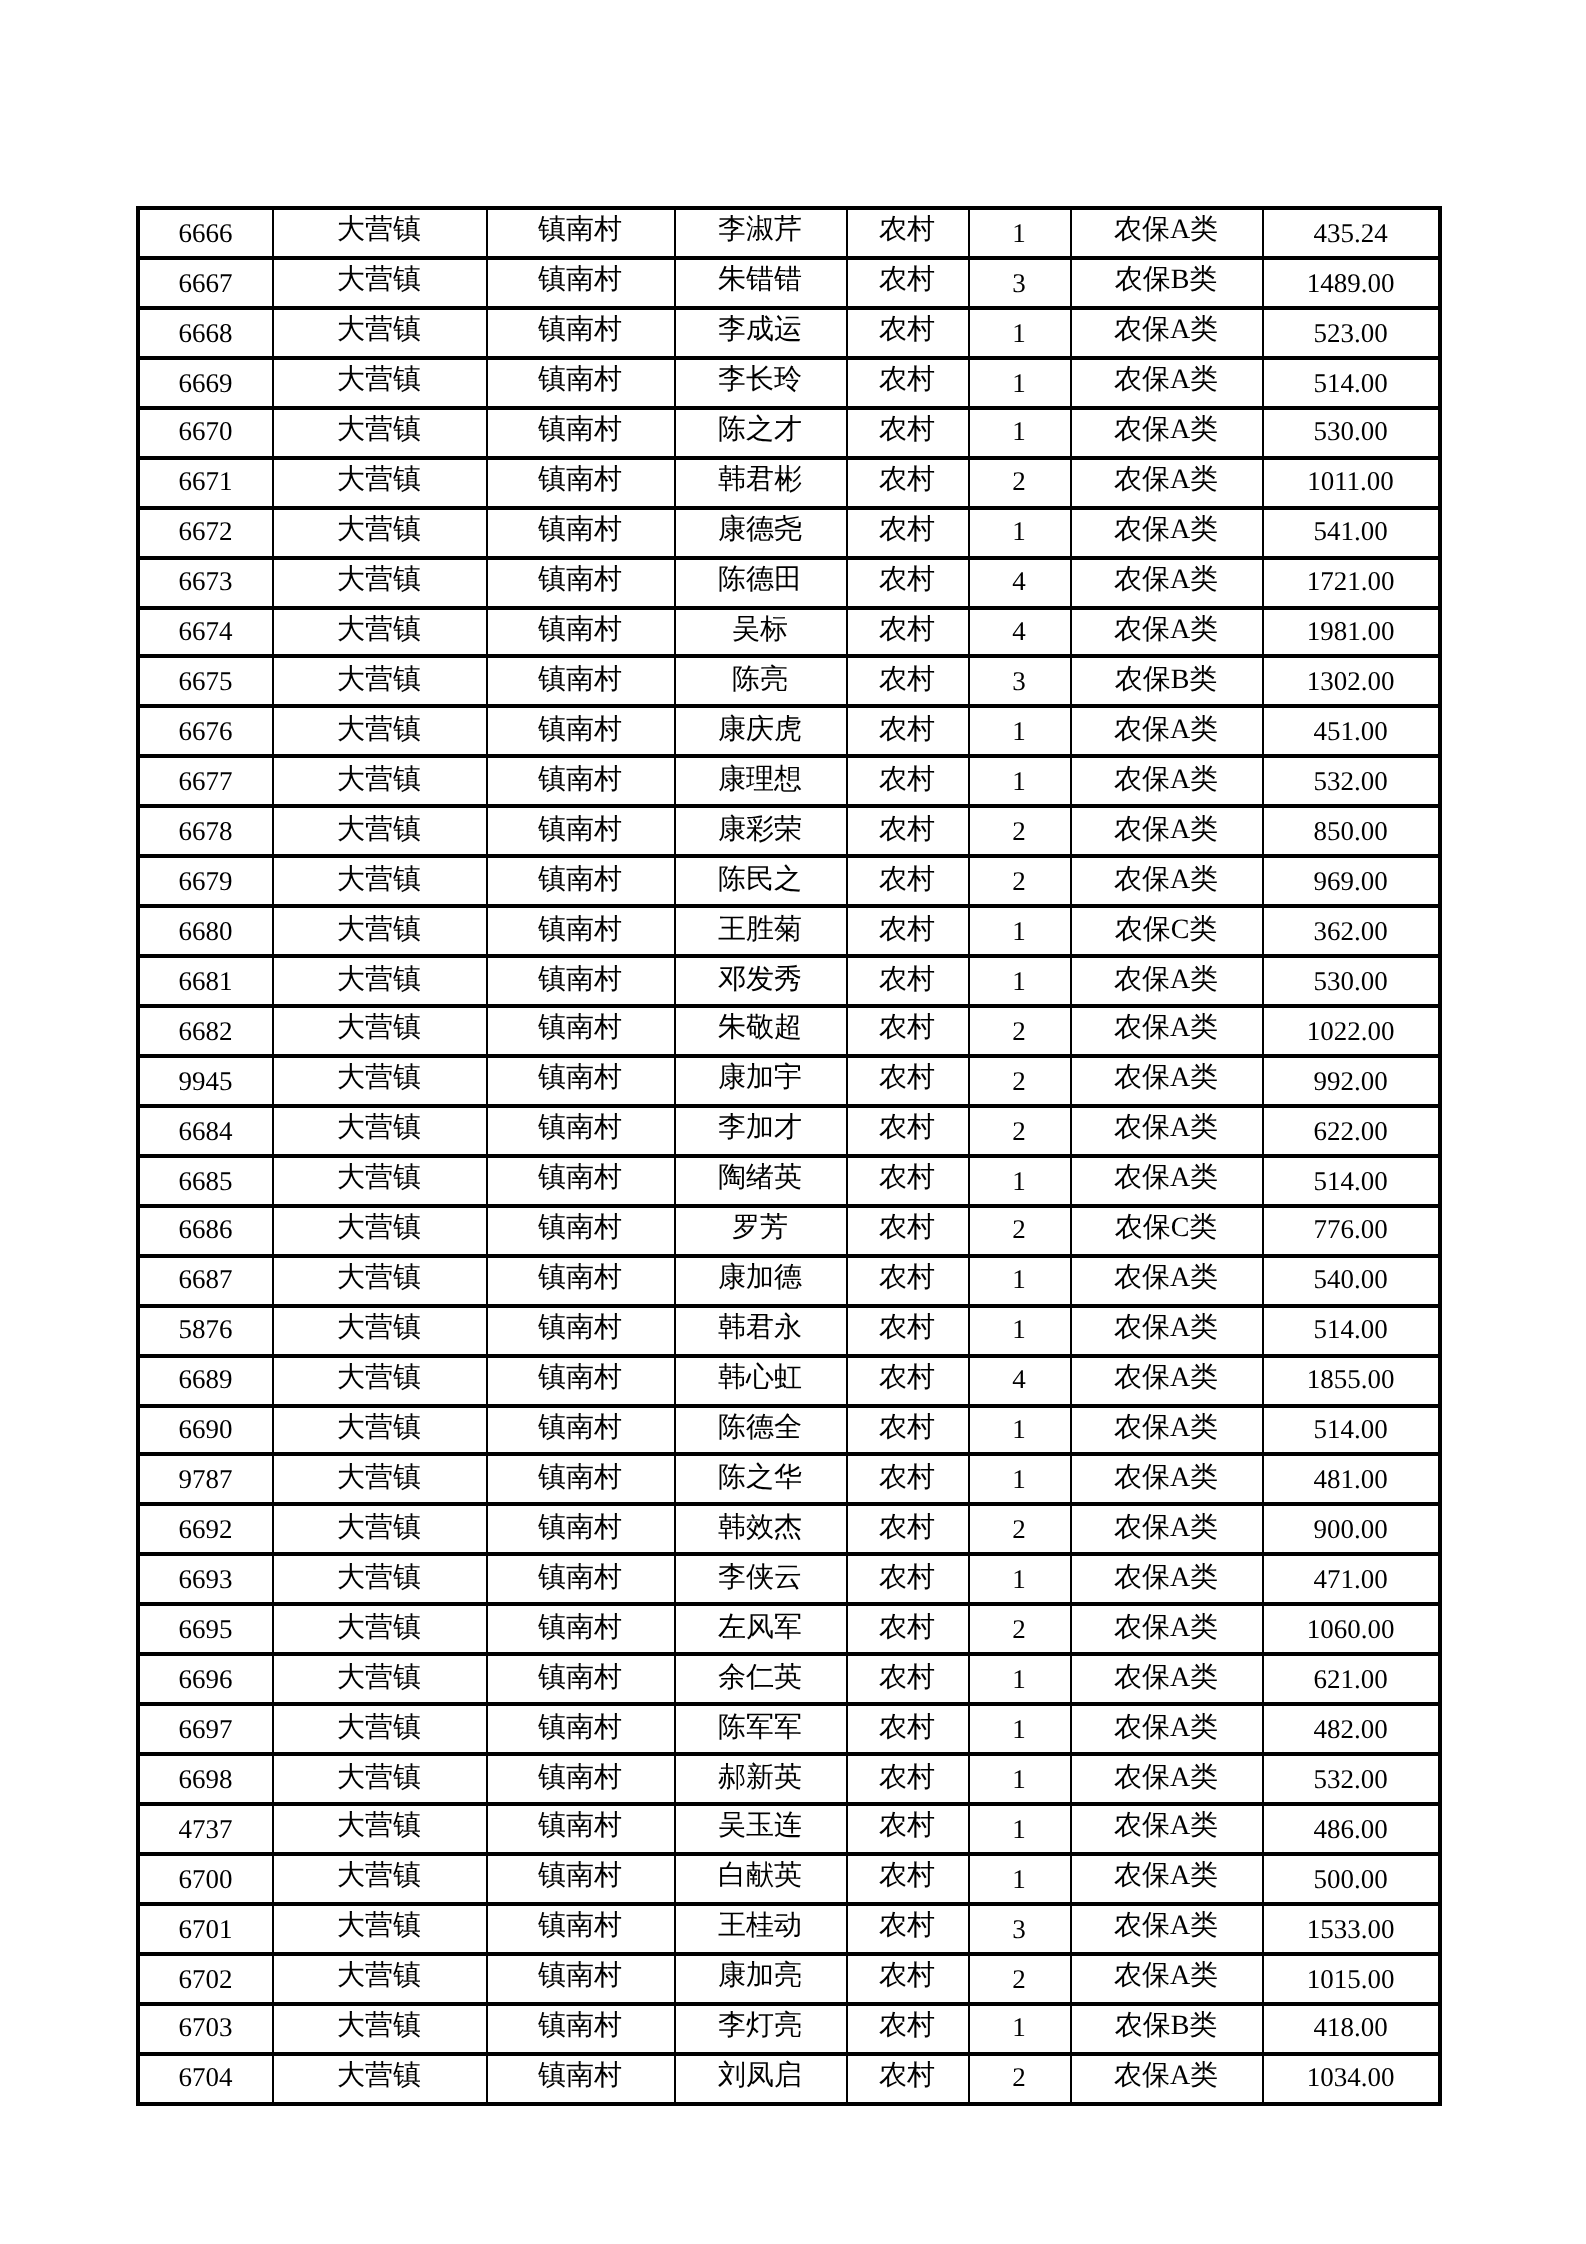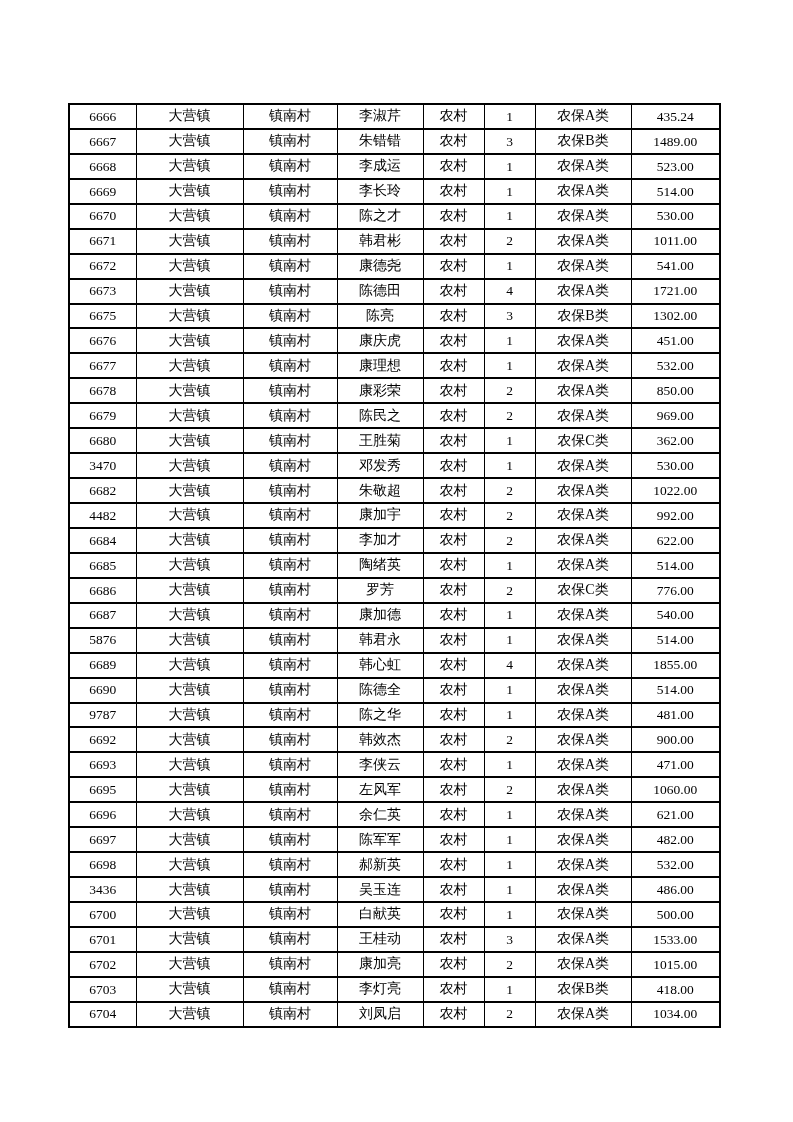--- a/index.html
+++ b/index.html
@@ -140,20 +140,30 @@
           <td class="num">6673</td>
           <td>大营镇</td>
           <td>镇南村</td>
           <td>陈德田</td>
           <td>农村</td>
           <td class="num">4</td>
           <td>农保A类</td>
           <td class="num">1721.00</td>
         </tr>
         <tr>
+          <td class="num">6674</td>
+          <td>大营镇</td>
+          <td>镇南村</td>
+          <td>吴标</td>
+          <td>农村</td>
+          <td class="num">4</td>
+          <td>农保A类</td>
+          <td class="num">1981.00</td>
+        </tr>
+        <tr>
           <td class="num">6675</td>
           <td>大营镇</td>
           <td>镇南村</td>
           <td>陈亮</td>
           <td>农村</td>
           <td class="num">3</td>
           <td>农保B类</td>
           <td class="num">1302.00</td>
         </tr>
         <tr>
@@ -200,41 +210,41 @@
           <td class="num">6680</td>
           <td>大营镇</td>
           <td>镇南村</td>
           <td>王胜菊</td>
           <td>农村</td>
           <td class="num">1</td>
           <td>农保C类</td>
           <td class="num">362.00</td>
         </tr>
         <tr>
-          <td class="num">3470</td>
+          <td class="num">6681</td>
           <td>大营镇</td>
           <td>镇南村</td>
           <td>邓发秀</td>
           <td>农村</td>
           <td class="num">1</td>
           <td>农保A类</td>
           <td class="num">530.00</td>
         </tr>
         <tr>
           <td class="num">6682</td>
           <td>大营镇</td>
           <td>镇南村</td>
           <td>朱敬超</td>
           <td>农村</td>
           <td class="num">2</td>
           <td>农保A类</td>
           <td class="num">1022.00</td>
         </tr>
         <tr>
-          <td class="num">4482</td>
+          <td class="num">9945</td>
           <td>大营镇</td>
           <td>镇南村</td>
           <td>康加宇</td>
           <td>农村</td>
           <td class="num">2</td>
           <td>农保A类</td>
           <td class="num">992.00</td>
         </tr>
         <tr>
           <td class="num">6684</td>
@@ -370,21 +380,21 @@
           <td class="num">6698</td>
           <td>大营镇</td>
           <td>镇南村</td>
           <td>郝新英</td>
           <td>农村</td>
           <td class="num">1</td>
           <td>农保A类</td>
           <td class="num">532.00</td>
         </tr>
         <tr>
-          <td class="num">3436</td>
+          <td class="num">4737</td>
           <td>大营镇</td>
           <td>镇南村</td>
           <td>吴玉连</td>
           <td>农村</td>
           <td class="num">1</td>
           <td>农保A类</td>
           <td class="num">486.00</td>
         </tr>
         <tr>
           <td class="num">6700</td>

